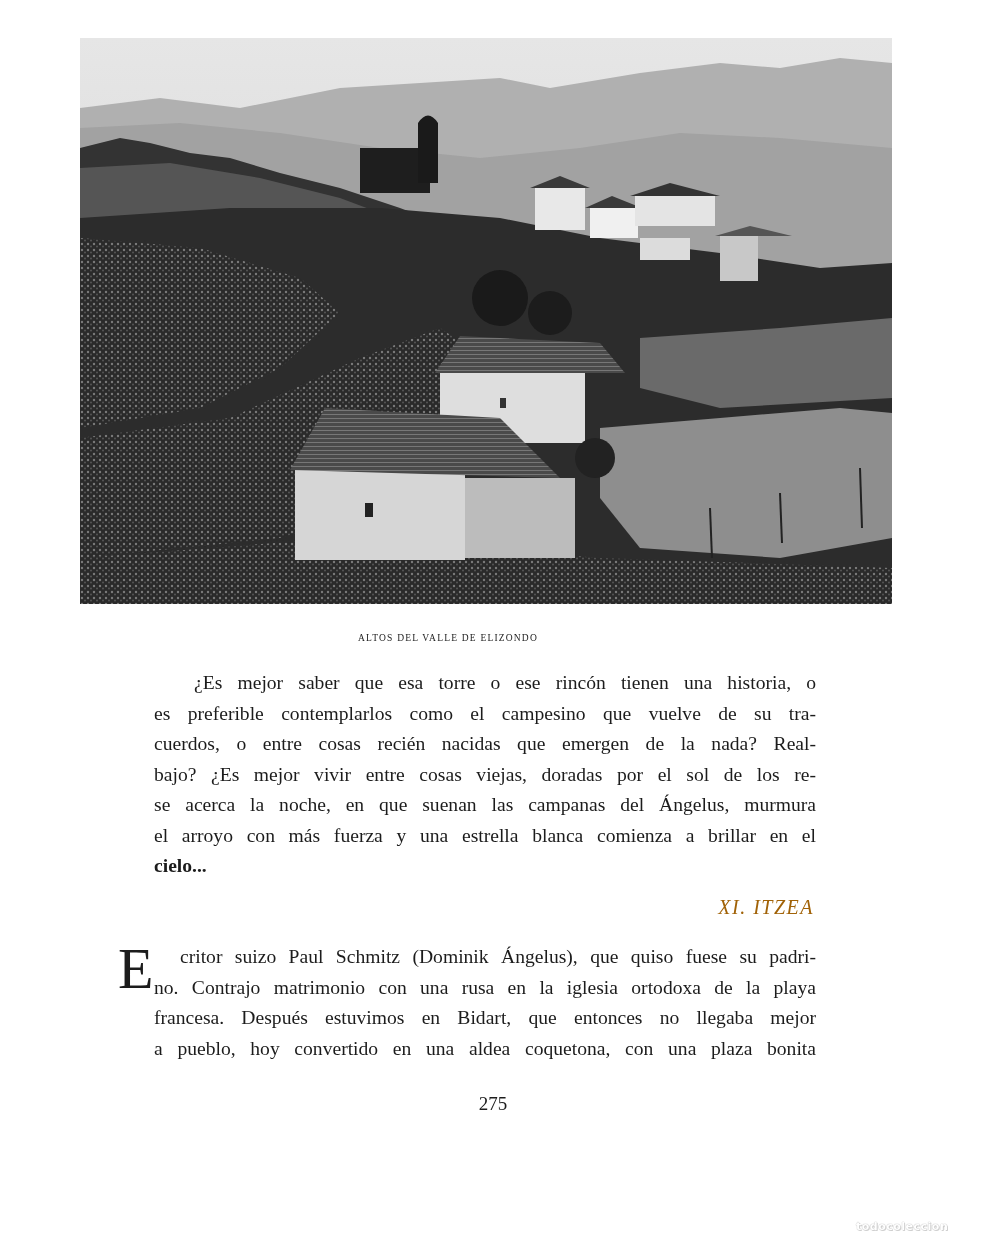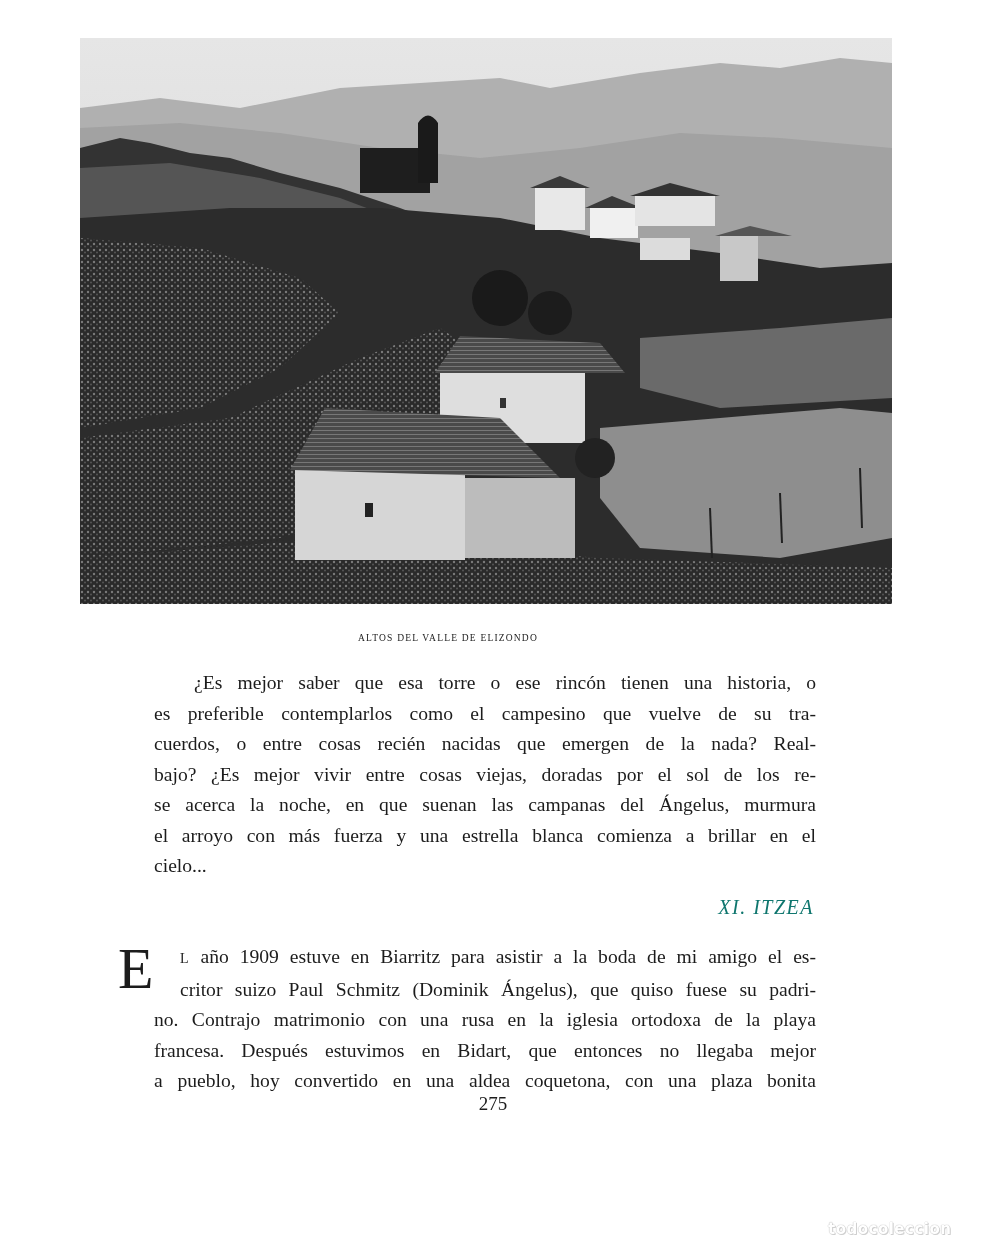--- a/index.html
+++ b/index.html
@@ -3,29 +3,29 @@
 <meta charset="utf-8">
 <style>
   html, body { margin: 0; padding: 0; background: #ffffff; }
   body { width: 986px; height: 1250px; position: relative; overflow: hidden; font-family: "Liberation Serif", "DejaVu Serif", serif; color: #1a1a1a; }
   .photo { position: absolute; left: 80px; top: 38px; width: 812px; height: 566px; background: #9a9a9a; overflow: hidden; }
   .photo svg { display: block; width: 812px; height: 566px; }
   .caption { position: absolute; left: 0; width: 896px; top: 633px; text-align: center; font-size: 9.5px; letter-spacing: 1.2px; color: #222; }
   .body-text { position: absolute; left: 118px; width: 698px; font-size: 19.6px; line-height: 30.5px; text-align: justify; color: #1c1c1c; }
   .p1 { top: 668px; }
   .line { display: block; text-align: justify; text-align-last: justify; white-space: nowrap; margin-left: 36px; }
-  .line.last { text-align-last: left; }
+  .line.last { text-align-last: left; font-weight: bold; }
   .indent { padding-left: 40px; }
-  .section-title { position: absolute; right: 172px; top: 896px; font-style: italic; font-size: 20px; letter-spacing: 1.5px; color: #0f766e; }
+  .section-title { position: absolute; right: 172px; top: 896px; font-style: italic; font-size: 20px; letter-spacing: 1.5px; color: #a16207; }
   .p2 { top: 942px; }
   .dropcap { position: absolute; left: 118px; top: 942px; font-size: 58px; line-height: 54px; color: #1c1c1c; }
   .p2 .l1, .p2 .l2 { padding-left: 26px; }
   .smallcaps { font-size: 14px; letter-spacing: 1px; }
   .page-number { position: absolute; left: 0; width: 986px; top: 1093px; text-align: center; font-size: 19px; color: #1c1c1c; }
-  .watermark { position: absolute; left: 828px; top: 1220px; font-family: "DejaVu Sans", sans-serif; font-weight: bold; font-size: 15px; color: #ffffff; letter-spacing: 0.5px; text-shadow: 0 0 1px #bcbcbc, 0 0 1px #bcbcbc, 1px 1px 0 #d4d4d4; }
+  .watermark { position: absolute; left: 856px; top: 1220px; font-family: "DejaVu Sans", sans-serif; font-weight: bold; font-size: 11px; color: #ffffff; letter-spacing: 0.5px; text-shadow: 0 0 1px #bcbcbc, 0 0 1px #bcbcbc, 1px 1px 0 #d4d4d4; }
 </style>
 </head>
 <body>
 
 <div class="photo" title="Black and white photograph of a hillside village with church tower, farmhouses and fields in the Elizondo valley">
   <svg viewBox="0 0 812 566" xmlns="http://www.w3.org/2000/svg">
     <defs>
       <linearGradient id="sky" x1="0" y1="0" x2="0" y2="1">
         <stop offset="0" stop-color="#e6e6e6"></stop>
         <stop offset="1" stop-color="#cfcfcf"></stop>
@@ -99,21 +99,20 @@
   <span class="line">se acerca la noche, en que suenan las campanas del Ángelus, murmura</span>
   <span class="line">el arroyo con más fuerza y una estrella blanca comienza a brillar en el</span>
   <span class="line last">cielo...</span>
 </div>
 
 <div class="section-title">XI. ITZEA</div>
 
 <div class="dropcap">E</div>
 
 <div class="body-text p2">
-  <span class="line l1"><span class="smallcaps">L</span><span> año 1909 estuve en Biarritz para asistir a la boda de mi amigo el es-</span></span>
   <span class="line l2">critor suizo Paul Schmitz (Dominik Ángelus), que quiso fuese su padri-</span>
   <span class="line">no. Contrajo matrimonio con una rusa en la iglesia ortodoxa de la playa</span>
   <span class="line">francesa. Después estuvimos en Bidart, que entonces no llegaba mejor</span>
   <span class="line">a pueblo, hoy convertido en una aldea coquetona, con una plaza bonita</span>
 </div>
 
 <div class="page-number">275</div>
 
 <div class="watermark">todocoleccion</div>
 

